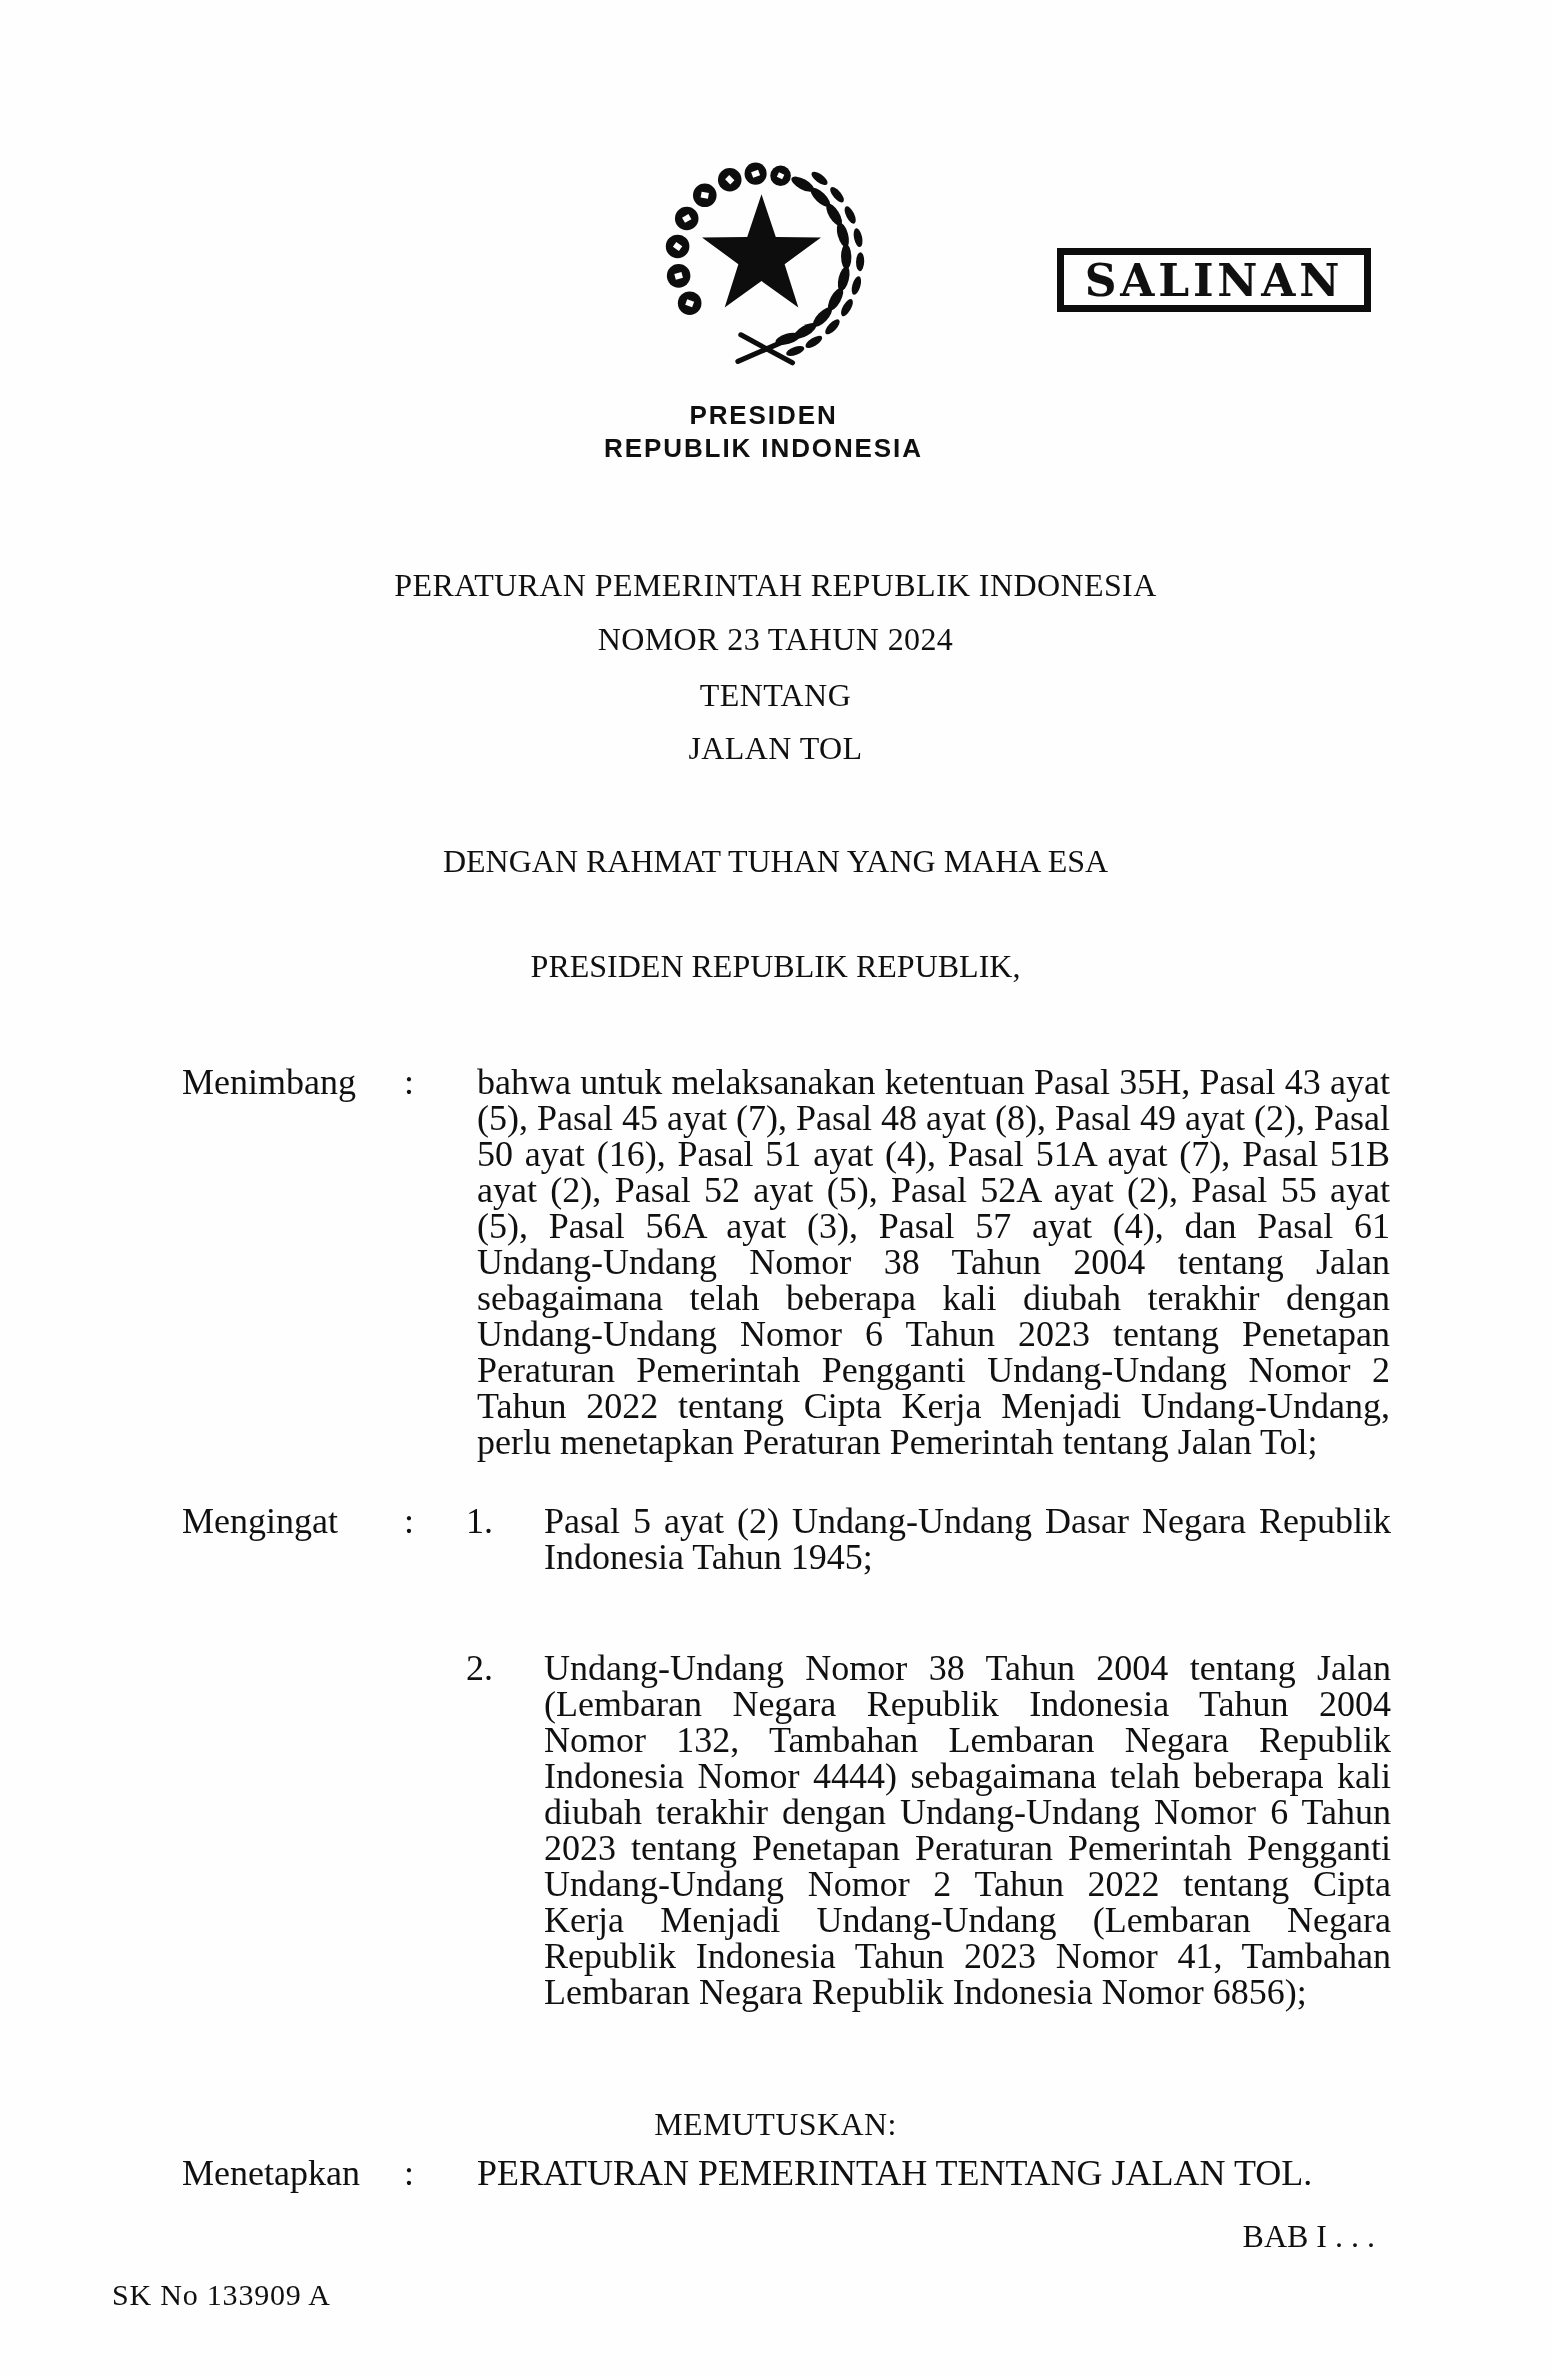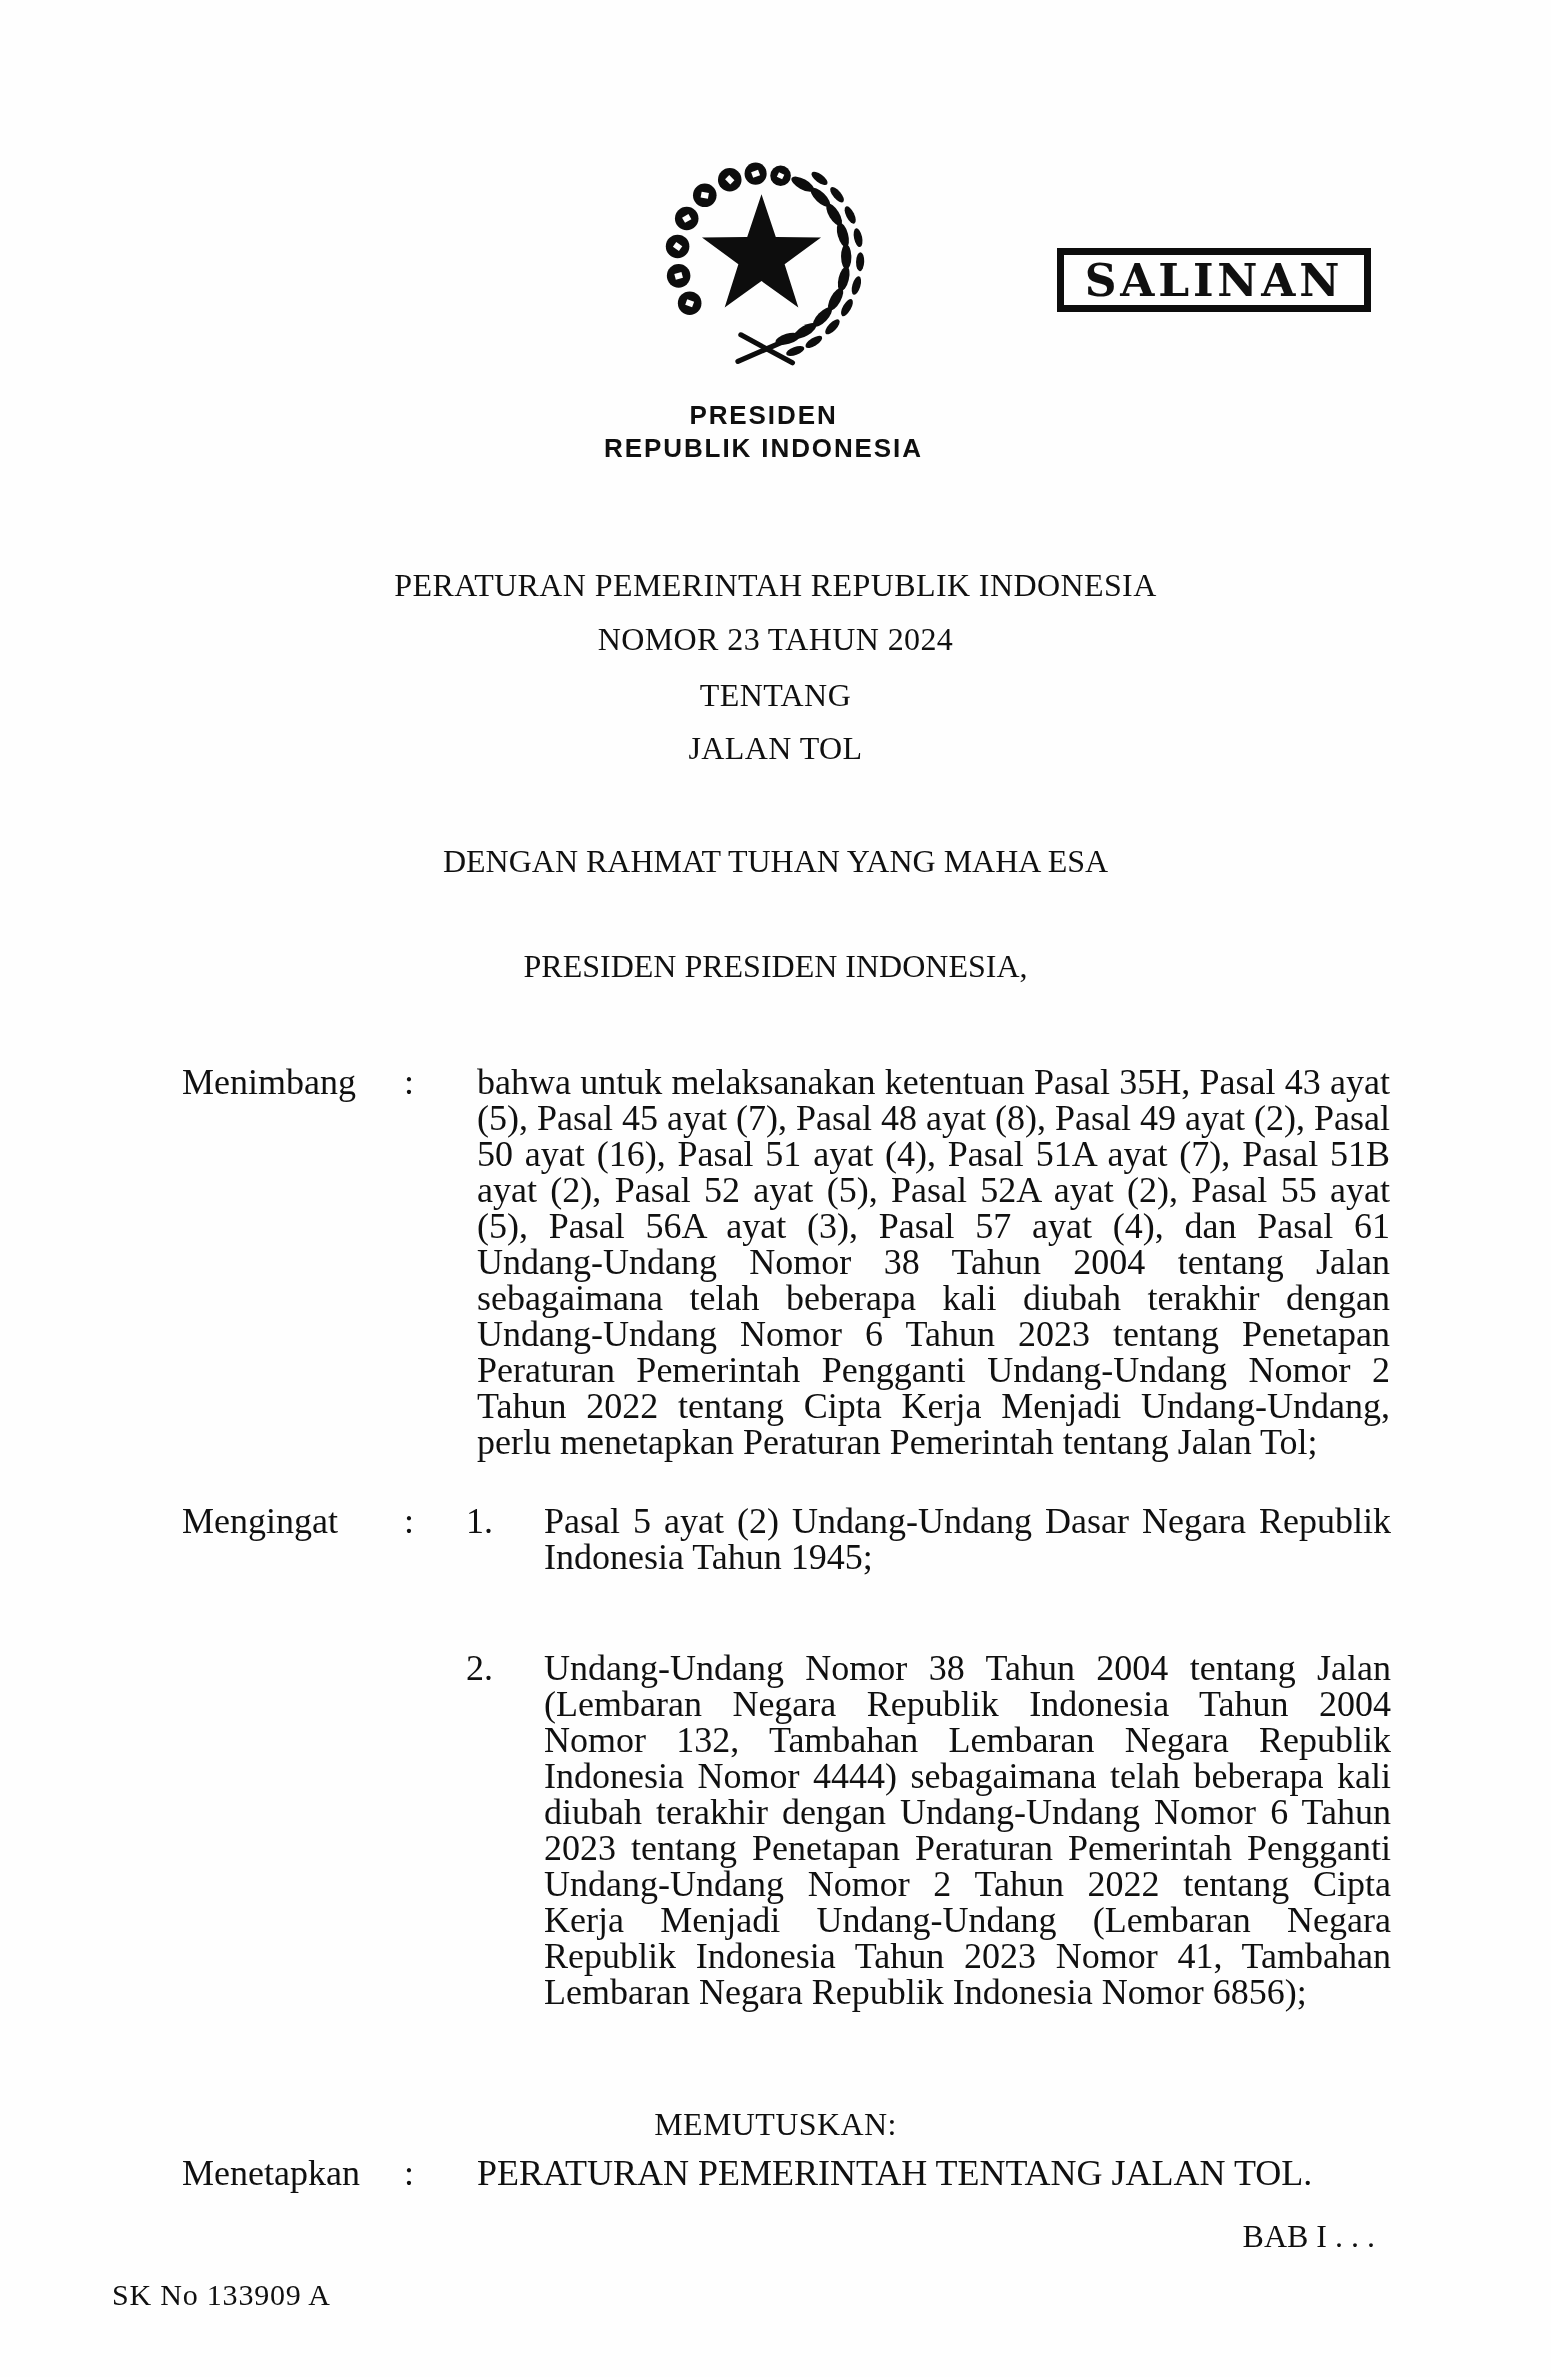--- a/index.html
+++ b/index.html
@@ -151,21 +151,21 @@
   <div class="abs salinan">
     <span>SALINAN</span>
   </div>
 
   <div class="abs centered title-line t1">PERATURAN PEMERINTAH REPUBLIK INDONESIA</div>
   <div class="abs centered title-line t2">NOMOR 23 TAHUN 2024</div>
   <div class="abs centered title-line t3">TENTANG</div>
   <div class="abs centered title-line t4">JALAN TOL</div>
 
   <div class="abs centered invocation">DENGAN RAHMAT TUHAN YANG MAHA ESA</div>
-  <div class="abs centered authority">PRESIDEN PRESIDEN INDONESIA,</div>
+  <div class="abs centered authority">PRESIDEN REPUBLIK REPUBLIK,</div>
 
   <div class="abs body-text label-col menimbang">Menimbang</div>
   <div class="abs body-text colon-col menimbang">:</div>
   <div class="abs body-text text-col menimbang">bahwa untuk melaksanakan ketentuan Pasal 35H, Pasal 43 ayat (5), Pasal 45 ayat (7), Pasal 48 ayat (8), Pasal 49 ayat (2), Pasal 50 ayat (16), Pasal 51 ayat (4), Pasal 51A ayat (7), Pasal 51B ayat (2), Pasal 52 ayat (5), Pasal 52A ayat (2), Pasal 55 ayat (5), Pasal 56A ayat (3), Pasal 57 ayat (4), dan Pasal 61 Undang-Undang Nomor 38 Tahun 2004 tentang Jalan sebagaimana telah beberapa kali diubah terakhir dengan Undang-Undang Nomor 6 Tahun 2023 tentang Penetapan Peraturan Pemerintah Pengganti Undang-Undang Nomor 2 Tahun 2022 tentang Cipta Kerja Menjadi Undang-Undang, perlu menetapkan Peraturan Pemerintah tentang Jalan Tol;</div>
 
   <div class="abs body-text label-col mengingat">Mengingat</div>
   <div class="abs body-text colon-col mengingat">:</div>
 
   <div class="abs body-text num-col mengingat">1.</div>
   <div class="abs body-text item-col mengingat">Pasal 5 ayat (2) Undang-Undang Dasar Negara Republik Indonesia Tahun 1945;</div>

